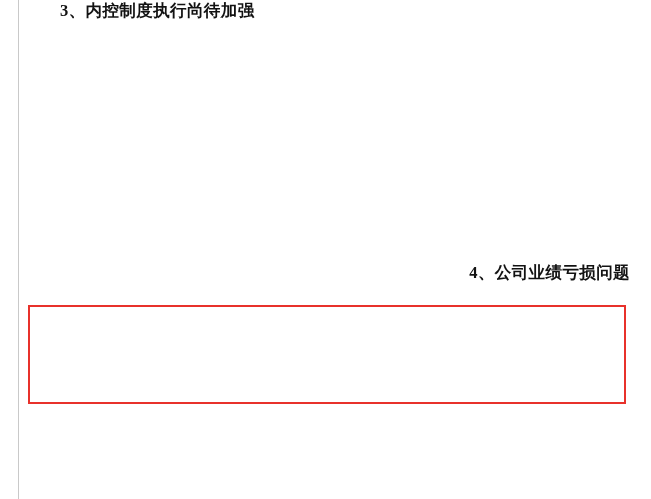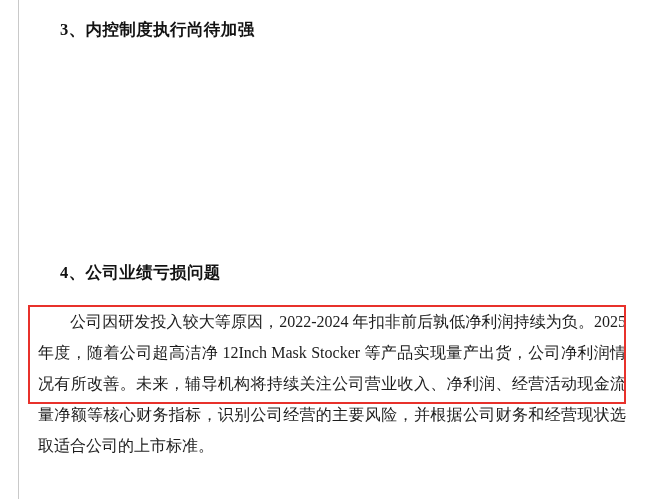--- a/index.html
+++ b/index.html
@@ -38,26 +38,26 @@
   }
   .heading {
     font-size: 16.5px;
     font-weight: bold;
     letter-spacing: 0.4px;
     margin: 0;
     padding: 0;
     color: #121212;
   }
   .heading-1 {
-    margin-top: 19px;
     margin-left: 22px;
   }
   .heading-2 {
     margin-top: 0;
     margin-left: 22px;
+    text-align: right;
   }
   .para {
     font-size: 16px;
     line-height: 31px;
     text-align: justify;
     text-justify: inter-ideograph;
     margin: 0;
     text-indent: 2em;
     color: #1c1c1c;
   }
@@ -94,20 +94,19 @@
   <div class="left-rule"></div>
 
   <div class="content">
 
     <div class="heading heading-1">3、内控制度执行尚待加强</div>
 
 
     <div class="section-2">
       <div class="heading heading-2">4、公司业绩亏损问题</div>
 
-      <p class="para block-2">公司因研发投入较大等原因，2022-2024 年扣非前后孰低净利润持续为负。2025 年度，随着公司超高洁净 12Inch Mask Stocker 等产品实现量产出货，公司净利润情况有所改善。未来，辅导机构将持续关注公司营业收入、净利润、经营活动现金流量净额等核心财务指标，识别公司经营的主要风险，并根据公司财务和经营现状选取适合公司的上市标准。</p>
     </div>
 
   </div>
 
   <div class="highlight-box" style="border-color: rgb(232, 49, 43);"></div>
 
 </div>
 
 </body></html>

